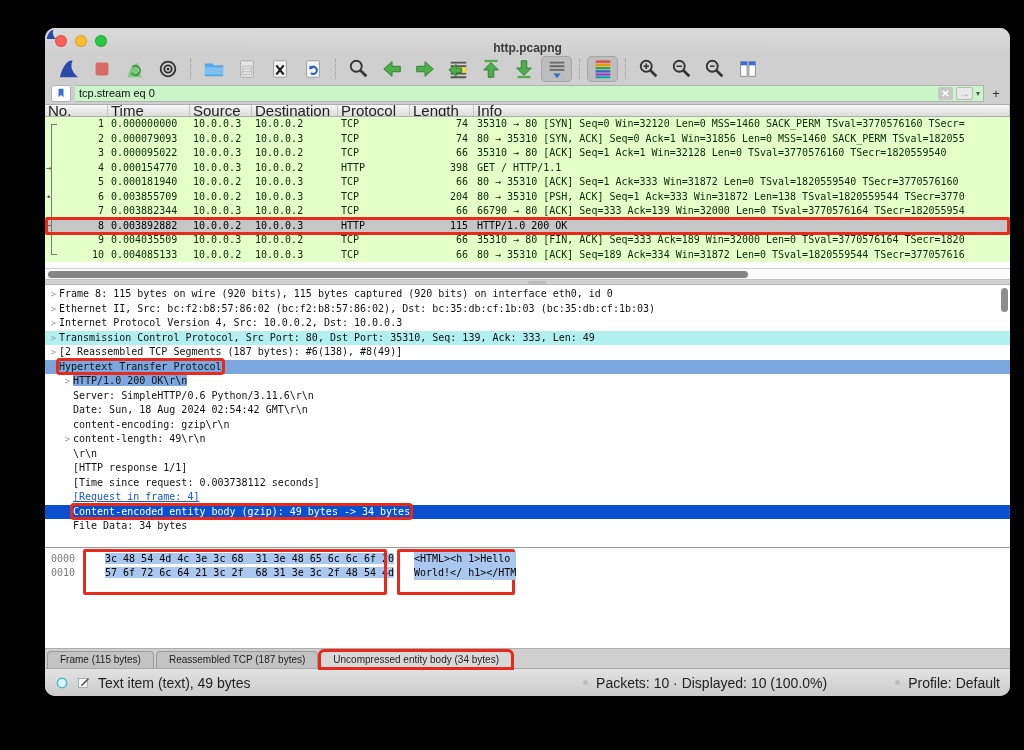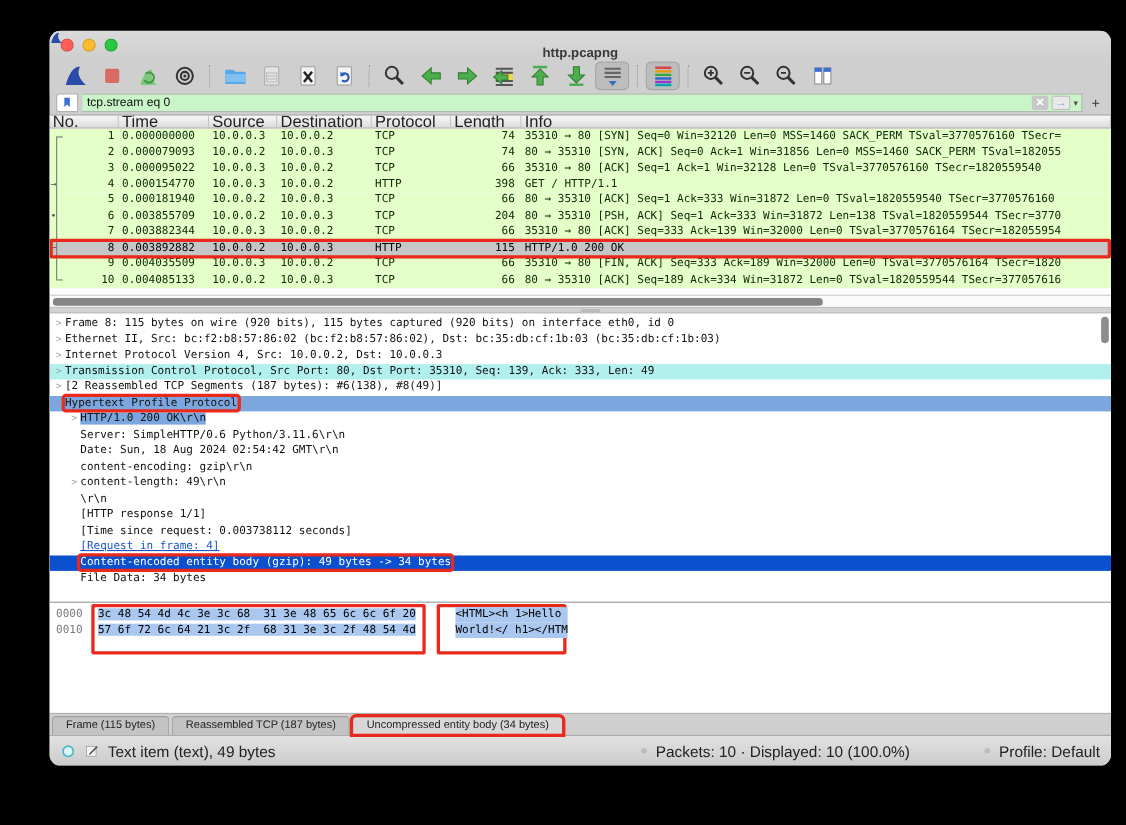--- a/index.html
+++ b/index.html
@@ -87,21 +87,21 @@
   .dline.sel .dtext { color:#fff; }
   .dline.link .dtext { color:#1a56c8; text-decoration:underline; }
   .dline.rb .dtext { outline:3px solid #e8291b; outline-offset:0px; border-radius:1px; }
 
   
   .hexpane { height:101px; background:#fff; border-top:1px solid #9c9c9c;
              font-family:"DejaVu Sans Mono", monospace; font-size:10px; position:relative;
              padding-top:4px; overflow:hidden; flex:0 0 auto; }
   .hexrow { height:14px; line-height:14px; white-space:pre; padding-left:6px; }
   .hoff { display:inline-block; width:30px; color:#7a7a7a; }
-  .hbytes { margin-left:8px; background:#a9c7ef; }
+  .hbytes { margin-left:24px; background:#a9c7ef; }
   .hascii { position:absolute; left:369px; background:#a9c7ef; }
   .hexbox { position:absolute; border:3px solid #e8291b; border-radius:2px; pointer-events:none; }
   .hexbox.b1 { left:38px; top:1px; width:304px; height:46px; }
   .hexbox.b2 { left:352px; top:1px; width:118px; height:46px; }
 
   
   .tabsbar { height:20px; background:#cfcfcf; display:flex; align-items:flex-end; gap:2px;
              padding:2px 0 0 2px; border-top:1px solid #adadad; flex:0 0 auto; }
   .tab { height:17px; background:#c3c3c3; border:1px solid #9b9b9b; border-bottom:none;
          border-radius:4px 4px 0 0; font-size:10px; color:#222; padding:0 12px;
@@ -376,21 +376,21 @@
         <span class="c-i">80 → 35310 [PSH, ACK] Seq=1 Ack=333 Win=31872 Len=138 TSval=1820559544 TSecr=3770</span>
       </div>
 
       <div class="prow grid7">
         <span class="c-no"><i class="gmark" style="font-style:normal"></i><span>7</span></span>
         <span class="c-t">0.003882344</span>
         <span class="c-s">10.0.0.3</span>
         <span class="c-d">10.0.0.2</span>
         <span class="c-p">TCP</span>
         <span class="c-len">66</span>
-        <span class="c-i">35310 → 80 [ACK] Seq=333 Ack=139 Win=32000 Len=0 TSval=3770576164 TSecr=182055954</span>
+        <span class="c-i">66790 → 80 [ACK] Seq=333 Ack=139 Win=32000 Len=0 TSval=3770576164 TSecr=182055954</span>
       </div>
 
       <div class="prow grid7 selected rbrow">
         <span class="c-no"><i class="gmark" style="font-style:normal">─</i><span>8</span></span>
         <span class="c-t">0.003892882</span>
         <span class="c-s">10.0.0.2</span>
         <span class="c-d">10.0.0.3</span>
         <span class="c-p">HTTP</span>
         <span class="c-len">115</span>
         <span class="c-i">HTTP/1.0 200 OK</span>
@@ -428,21 +428,21 @@
       <div class="dline"><span class="caret">&gt;</span><span class="dtext">Frame 8: 115 bytes on wire (920 bits), 115 bytes captured (920 bits) on interface eth0, id 0</span></div>
 
       <div class="dline"><span class="caret">&gt;</span><span class="dtext">Ethernet II, Src: bc:f2:b8:57:86:02 (bc:f2:b8:57:86:02), Dst: bc:35:db:cf:1b:03 (bc:35:db:cf:1b:03)</span></div>
 
       <div class="dline"><span class="caret">&gt;</span><span class="dtext">Internet Protocol Version 4, Src: 10.0.0.2, Dst: 10.0.0.3</span></div>
 
       <div class="dline cyan"><span class="caret">&gt;</span><span class="dtext">Transmission Control Protocol, Src Port: 80, Dst Port: 35310, Seq: 139, Ack: 333, Len: 49</span></div>
 
       <div class="dline"><span class="caret">&gt;</span><span class="dtext">[2 Reassembled TCP Segments (187 bytes): #6(138), #8(49)]</span></div>
 
-      <div class="dline blue-full rb exp"><span class="caret">&gt;</span><span class="dtext">Hypertext Profile Protocol</span></div>
+      <div class="dline blue-full rb exp"><span class="caret">&gt;</span><span class="dtext">Hypertext Transfer Protocol</span></div>
 
       <div class="dline ind1 blue-text"><span class="caret">&gt;</span><span class="dtext">HTTP/1.0 200 OK\r\n</span></div>
 
       <div class="dline ind1"><span class="caret"></span><span class="dtext">Server: SimpleHTTP/0.6 Python/3.11.6\r\n</span></div>
 
       <div class="dline ind1"><span class="caret"></span><span class="dtext">Date: Sun, 18 Aug 2024 02:54:42 GMT\r\n</span></div>
 
       <div class="dline ind1"><span class="caret"></span><span class="dtext">content-encoding: gzip\r\n</span></div>
 
       <div class="dline ind1"><span class="caret">&gt;</span><span class="dtext">content-length: 49\r\n</span></div>

